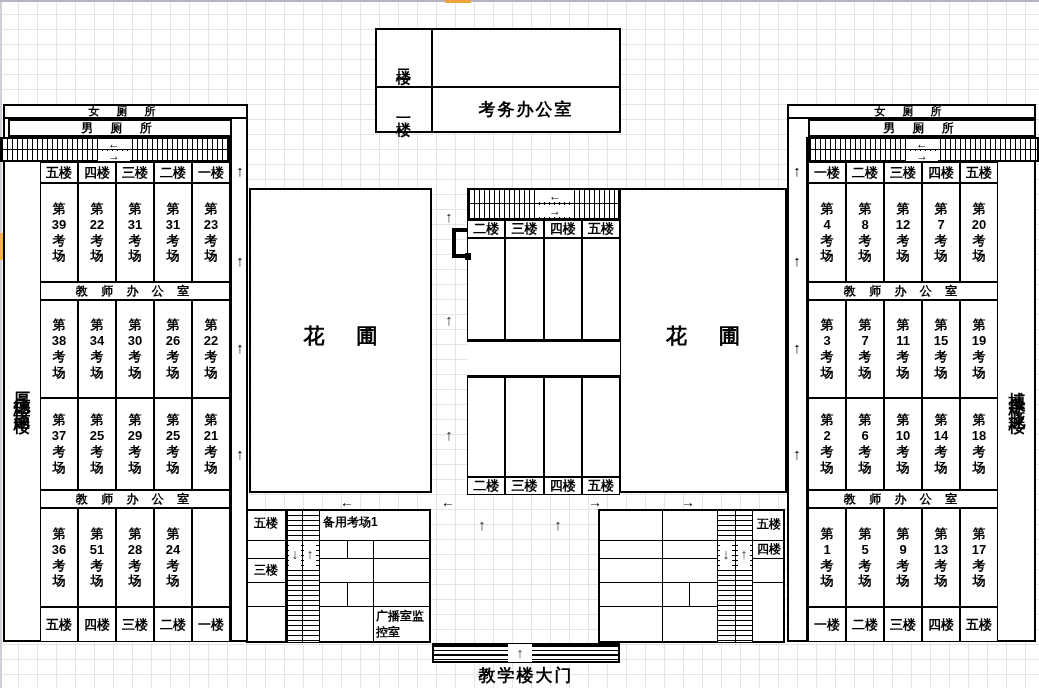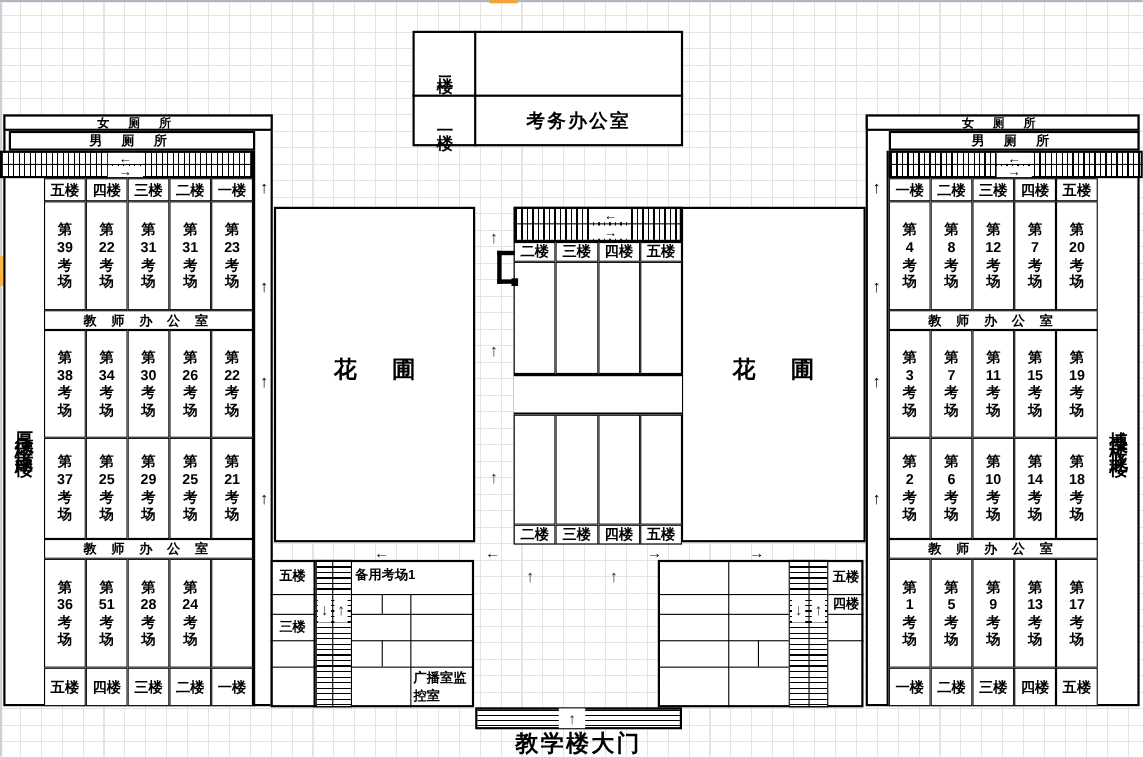--- a/index.html
+++ b/index.html
@@ -482,15 +482,15 @@
     <div class="a arr wb" style="left:738px;top:542px;width:12px;height:24px;font-size:14px;color:#333;">↑</div>
     <div class="a hl" style="left:753px;top:540px;width:32px;height:1px;"></div>
     <div class="a hl" style="left:753px;top:558px;width:32px;height:1px;"></div>
     <div class="a hl" style="left:753px;top:582px;width:32px;height:1px;"></div>
     <div class="a ctr b" style="left:754px;top:514px;width:30px;height:20px;font-size:12px;">五楼</div>
     <div class="a ctr b" style="left:754px;top:541px;width:30px;height:16px;font-size:12px;">四楼</div>
   </div>
 
   <div class="a gate" style="left:432px;top:643px;width:188px;height:20px;"></div>
   <div class="a arr wb" style="left:508px;top:644px;width:24px;height:18px;font-size:14px;color:#333;">↑</div>
-  <div class="a ctr b" style="left:432px;top:663px;width:188px;height:25px;font-size:21px;letter-spacing:2px;">教学楼大门</div>
+  <div class="a ctr b" style="left:432px;top:663px;width:188px;height:25px;font-size:17px;letter-spacing:2px;">教学楼大门</div>
 
 </div>
 
 </body></html>

